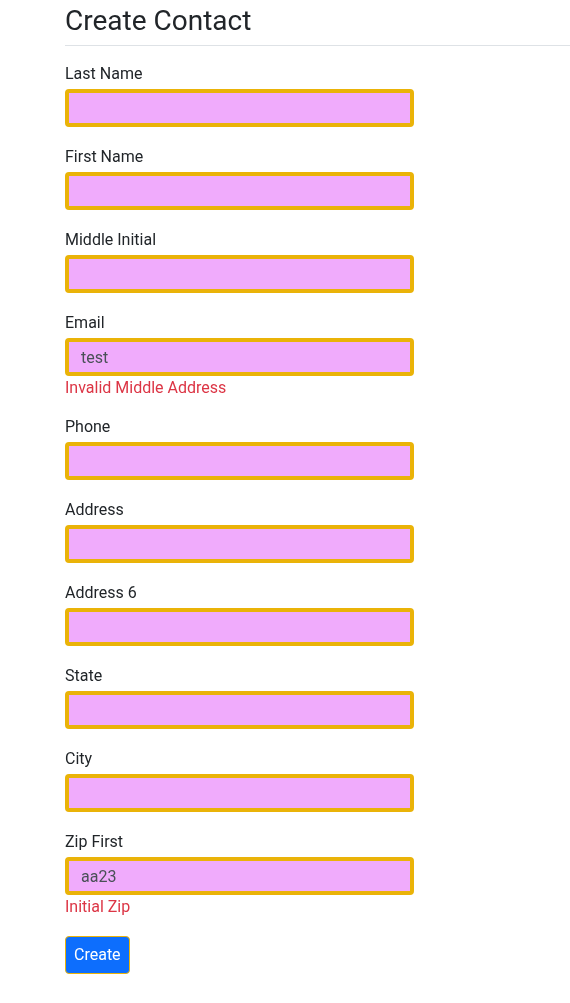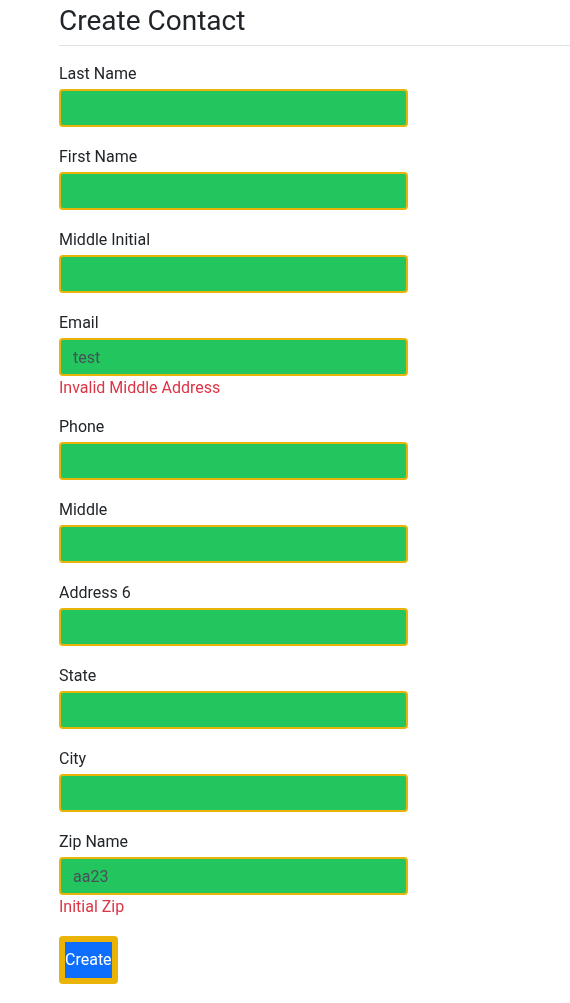--- a/index.html
+++ b/index.html
@@ -10,20 +10,21 @@
     body {
       font-family: "Segoe UI", -apple-system, BlinkMacSystemFont, Roboto, "Helvetica Neue", Arial, sans-serif;
       font-size: 16px;
       color: #212529;
       background: #fff;
       width: 570px;
       padding: 0;
     }
     .container {
       padding: 0 0 0 59px;
+      margin-left: 6px;
     }
     h1.page-title {
       font-size: 28px;
       font-weight: 400;
       color: #212529;
       margin-top: 4px;
       margin-bottom: 8px;
     }
     hr.divider {
       border: none;
@@ -42,37 +43,37 @@
     }
     input.form-control {
       display: block;
       width: 349px;
       height: 38px;
       padding: 6px 12px;
       font-size: 16px;
       font-family: inherit;
       line-height: 1.5;
       color: #495057;
-      background-color: #22c55e;
-      border: 2px solid #eab308;
+      background-color: #f0abfc;
+      border: 4px solid #eab308;
       border-radius: 4px;
     }
     .validation-error {
       color: #dc3545;
       font-size: 16px;
       margin-top: 2px;
       display: block;
     }
     .btn-primary {
       display: inline-block;
       font-weight: 400;
       color: #fff;
       background-color: #0d6efd;
-      border: 6px solid #eab308;
-      padding: 6px 0;
+      border: 1px solid #eab308;
+      padding: 6px 8px;
       font-size: 16px;
       line-height: 1.5;
       border-radius: 4px;
       cursor: pointer;
       font-family: inherit;
       margin-top: 0;
     }
   </style>
 </head>
 <body>
@@ -103,41 +104,41 @@
       <input type="text" class="form-control" value="test" style="">
       <span class="validation-error">Invalid Middle Address</span>
     </div>
 
     <div class="form-group">
       <label class="field-label">Phone</label>
       <input type="text" class="form-control" style="">
     </div>
 
     <div class="form-group">
-      <label class="field-label">Middle</label>
+      <label class="field-label">Address</label>
       <input type="text" class="form-control" style="">
     </div>
 
     <div class="form-group">
       <label class="field-label">Address 6</label>
       <input type="text" class="form-control" style="">
     </div>
 
     <div class="form-group">
       <label class="field-label">State</label>
       <input type="text" class="form-control" style="">
     </div>
 
     <div class="form-group">
       <label class="field-label">City</label>
       <input type="text" class="form-control" style="">
     </div>
 
     <div class="form-group">
-      <label class="field-label">Zip Name</label>
+      <label class="field-label">Zip First</label>
       <input type="text" class="form-control" value="aa23" style="">
       <span class="validation-error">Initial Zip</span>
     </div>
 
     <button type="submit" class="btn-primary">Create</button>
 
   </form>
 </div>
 
 </body></html>

